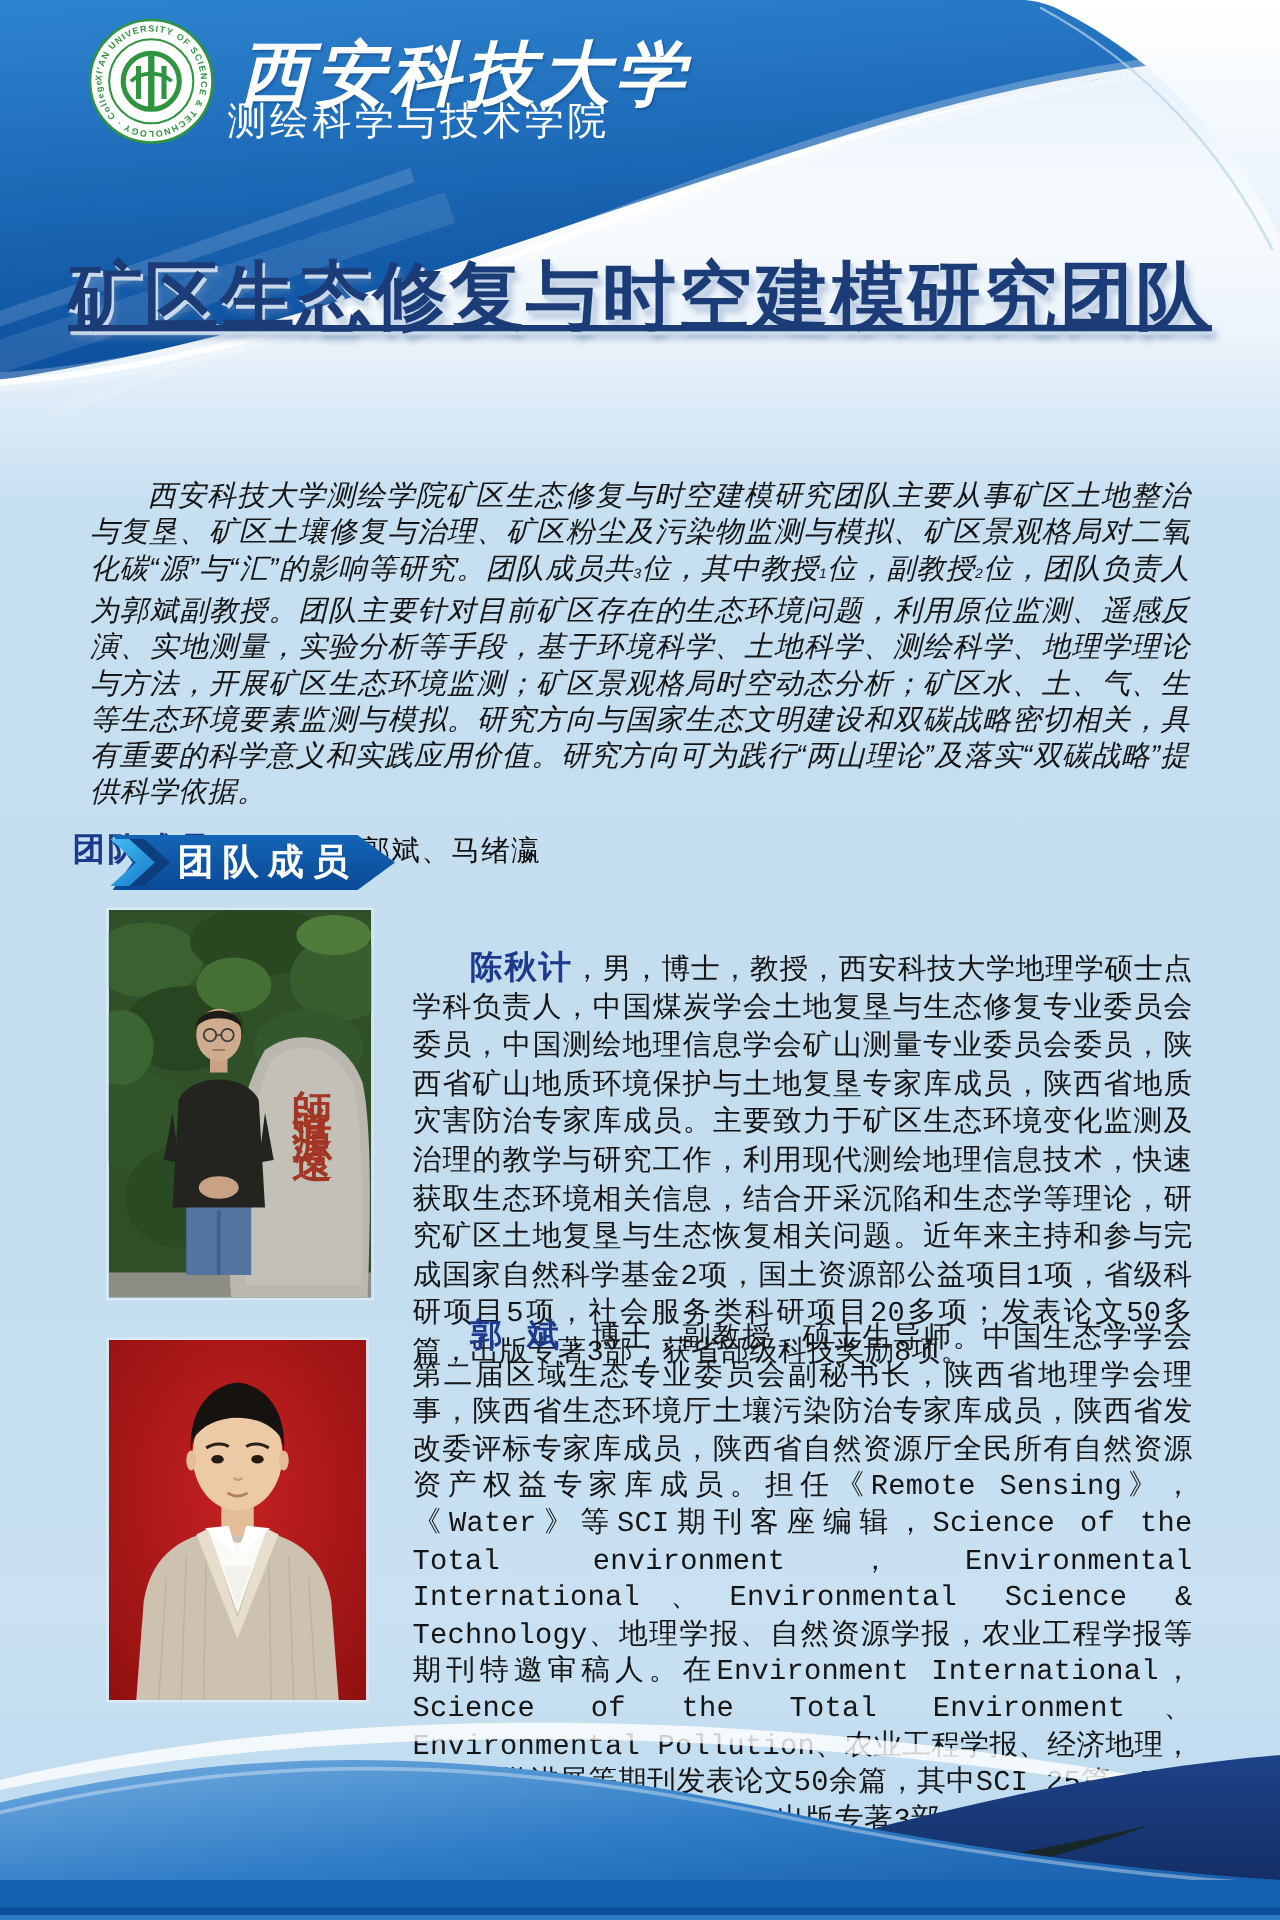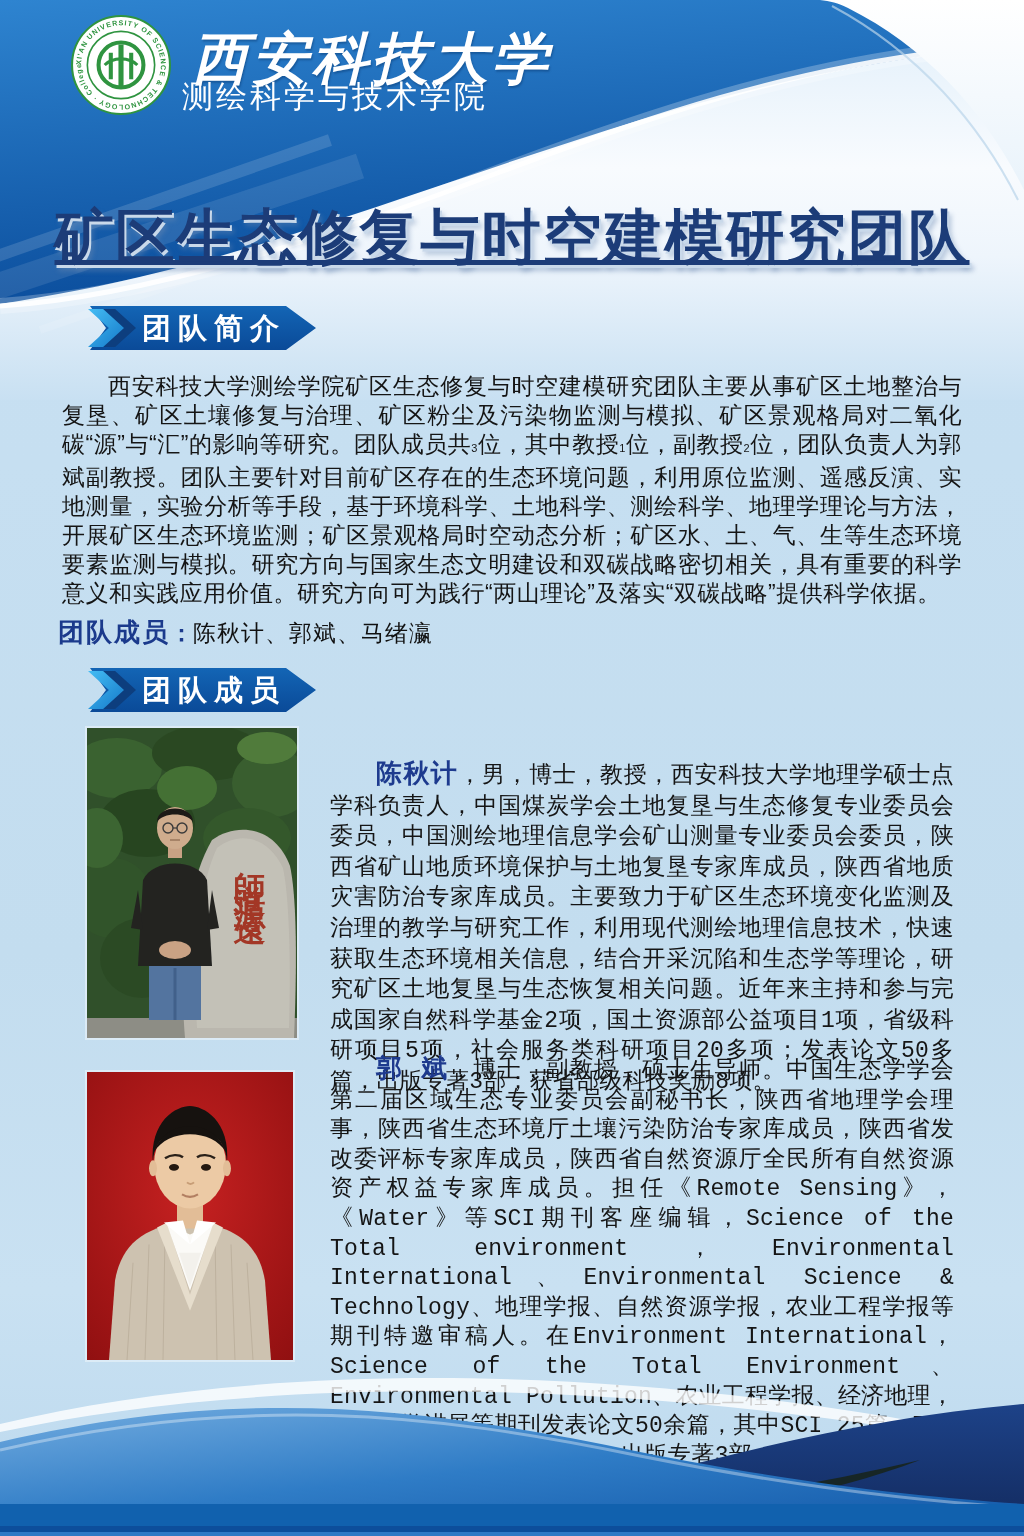--- a/index.html
+++ b/index.html
@@ -34,22 +34,22 @@
   .badge .banner span{
     display:block;line-height:44px;padding-left:52px;color:#fff;
     font-size:29px;font-weight:700;letter-spacing:7px;white-space:nowrap;
   }
   .chev{position:absolute;width:36px;height:38px;top:3px;
     clip-path:polygon(0 0,42% 0,100% 50%,42% 100%,0 100%,58% 50%);}
   .chev.back{left:16px;background:#0d3e7e;}
   .chev.front{left:4px;background:linear-gradient(135deg,#45bdf4,#1479c9);}
   .intro-block{position:absolute;left:58px;top:368px;width:908px;}
   .intro{
-    margin:4px;font-size:23px;line-height:29px;color:#151515;text-align:justify;
-    text-indent:2em;letter-spacing:.5px;
+    margin:14px;font-size:23px;line-height:29px;color:#151515;text-align:justify;
+    text-indent:2em;letter-spacing:.5px;font-style:italic;
   }
   .tiny-num{font-size:11px;}
   .team-line{margin:7px 0 0 0;font-size:23px;color:#111;}
   .team-label{font-size:26px;font-weight:800;color:#1b3a8c;letter-spacing:2px;}
   .team-colon{font-size:23px;font-weight:700;color:#1b3a8c;}
   .team-names{font-size:23px;letter-spacing:1px;}
   .photo{position:absolute;border:1px solid #dcebf7;box-shadow:0 0 0 1px rgba(255,255,255,.4);}
   .photo1{left:86px;top:727px;width:210px;height:310px;}
   .photo2{left:86px;top:1071px;width:206px;height:288px;}
   .bio{position:absolute;left:318px;width:648px;}
@@ -108,27 +108,20 @@
       <path d="M60,38 V64" stroke-width="4"></path>
       <path d="M34,50 C42,42 58,42 66,50" stroke-width="3"></path>
     </g>
   </svg>
 
   <div class="uni-name">西安科技大学</div>
   <div class="college-name">测绘科学与技术学院</div>
 
   <div class="main-title">矿区生态修复与时空建模研究团队</div>
 
-  <div class="badge" style="top:306px">
-    <div class="banner">
-      <span>团队简介</span>
-    </div>
-    <span class="chev back"></span>
-    <span class="chev front"></span>
-  </div>
 
   <div class="intro-block">
     <p class="intro"><span>西安科技大学测绘学院矿区生态修复与时空建模研究团队主要从事矿区土地整治与复垦、矿区土壤修复与治理、矿区粉尘及污染物监测与模拟、矿区景观格局对二氧化碳“源”与“汇”的影响等研究。团队成员共</span><span class="tiny-num">3</span><span>位，其中教授</span><span class="tiny-num">1</span><span>位，副教授</span><span class="tiny-num">2</span><span>位，团队负责人为郭斌副教授。团队主要针对目前矿区存在的生态环境问题，利用原位监测、遥感反演、实地测量，实验分析等手段，基于环境科学、土地科学、测绘科学、地理学理论与方法，开展矿区生态环境监测；矿区景观格局时空动态分析；矿区水、土、气、生等生态环境要素监测与模拟。研究方向与国家生态文明建设和双碳战略密切相关，具有重要的科学意义和实践应用价值。研究方向可为践行“两山理论”及落实“双碳战略”提供科学依据。</span></p>
     <p class="team-line"><span class="team-label">团队成员</span><span class="team-colon">：</span><span class="team-names">陈秋计、郭斌、马绪瀛</span></p>
   </div>
 
   <div class="badge" style="top:668px">
     <div class="banner">
       <span>团队成员</span>
     </div>

